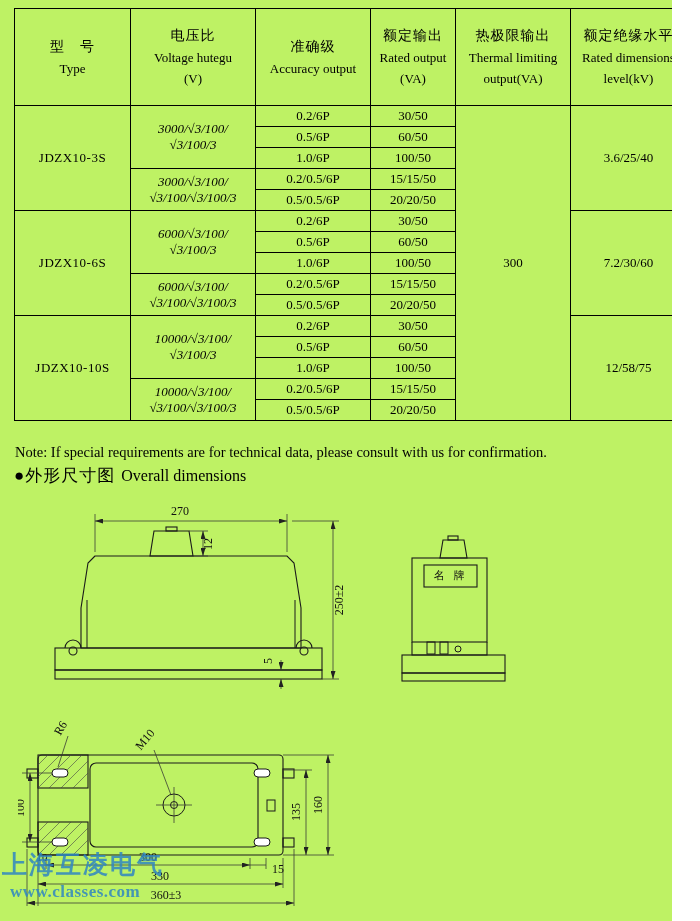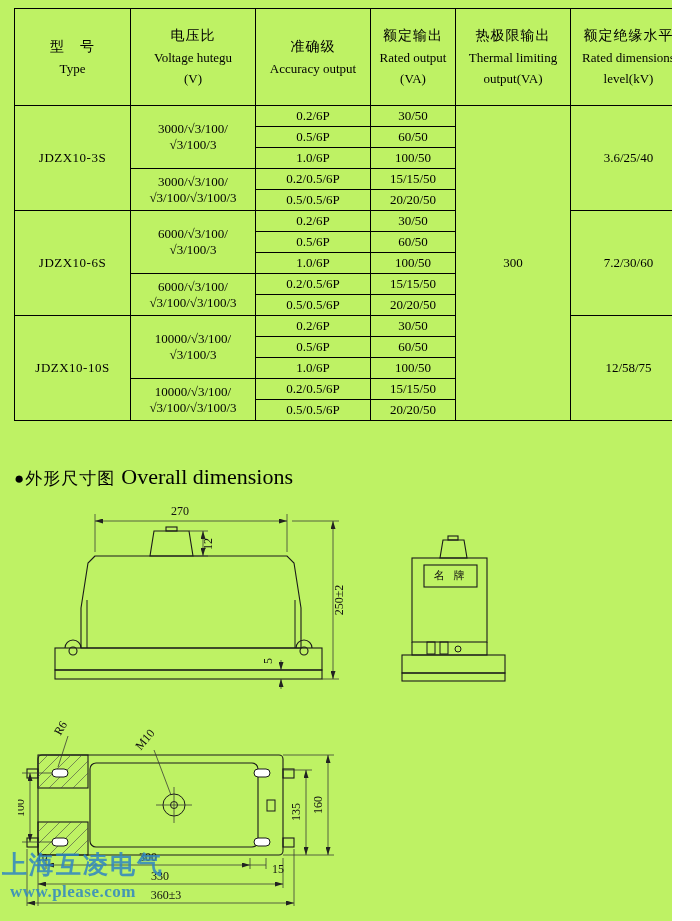--- a/index.html
+++ b/index.html
@@ -9,29 +9,29 @@
   
   .spec-table{position:absolute;left:14px;top:8px;width:672px;
               border-collapse:collapse;table-layout:fixed;}
   .spec-table td{border:1px solid #000;text-align:center;vertical-align:middle;
                  font-size:13px;line-height:1.3;padding:0 2px;}
   .spec-table thead td{height:96px;}
   .spec-table tbody tr{height:21px;}
   .hline{line-height:21px;}
   .hline-zh{font-size:14px;line-height:22px;letter-spacing:1px;}
   .c-type{font-size:13.5px;letter-spacing:.5px;}
-  .c-ratio div{line-height:16px;}
+  .c-ratio div{line-height:16px;font-style:italic;}
   .c-thermal{font-size:13.5px;}
 
   
   .note-zh{position:absolute;left:15px;top:424px;font-size:14.5px;letter-spacing:.5px;}
   .note-en{position:absolute;left:15px;top:444px;font-size:14.5px;}
   .section-title{position:absolute;left:14px;top:464px;}
   .section-title .zh{font-size:17px;letter-spacing:1px;}
-  .section-title .en{font-size:22px;margin-left:6px;}
+  .section-title .en{font-size:16px;margin-left:6px;}
 
   
   .dwg{position:absolute;}
   .part{stroke:#1a1a1a;fill:none;stroke-width:1.1;}
   .detail{stroke:#1a1a1a;fill:none;stroke-width:1;}
   .dim{stroke:#333;fill:none;stroke-width:.75;}
   .hatch{stroke:#444;fill:none;stroke-width:.6;}
   .dtx{font-family:"Liberation Serif",serif;font-size:12px;fill:#111;text-anchor:middle;}
   .dtx-sm{font-family:"Liberation Serif",serif;font-size:11px;fill:#111;text-anchor:middle;}
   .dtx-zh{font-family:"Liberation Serif",serif;font-size:11px;fill:#111;text-anchor:middle;letter-spacing:3px;}
@@ -178,20 +178,21 @@
         <td>0.2/0.5/6P</td>
         <td>15/15/50</td>
       </tr>
       <tr>
         <td>0.5/0.5/6P</td>
         <td>20/20/50</td>
       </tr>
     </tbody>
   </table>
 
+  <div class="note-en">Note: If special requirements are for technical data, please consult with us for confirmation.</div>
 
   <div class="section-title">
     <span class="zh">●外形尺寸图</span><span class="en">Overall dimensions</span>
   </div>
 
   <svg width="0" height="0" style="position:absolute">
     <defs>
       <marker id="arr" markerWidth="8" markerHeight="5" refX="8" refY="2.5" orient="auto-start-reverse" markerUnits="userSpaceOnUse">
         <path d="M0,0 L8,2.5 L0,5 Z" fill="#222"></path>
       </marker>
@@ -316,16 +317,16 @@
     <text class="dtx" x="304" y="93" transform="rotate(-90 304 93)">160</text>
     <text class="dtx-sm" x="24" y="149">10</text>
     <text class="dtx" x="130" y="149">300</text>
     <text class="dtx" x="260" y="161">15</text>
     <text class="dtx" x="142" y="168">330</text>
     <text class="dtx" x="148" y="187">360±3</text>
   </svg>
 
   <div class="watermark">
     <div class="wm-name">上海互凌电气</div>
-    <div class="wm-url">www.please.com</div>
+    <div class="wm-url">www.classes.com</div>
   </div>
 
 </div>
 
 </body></html>

